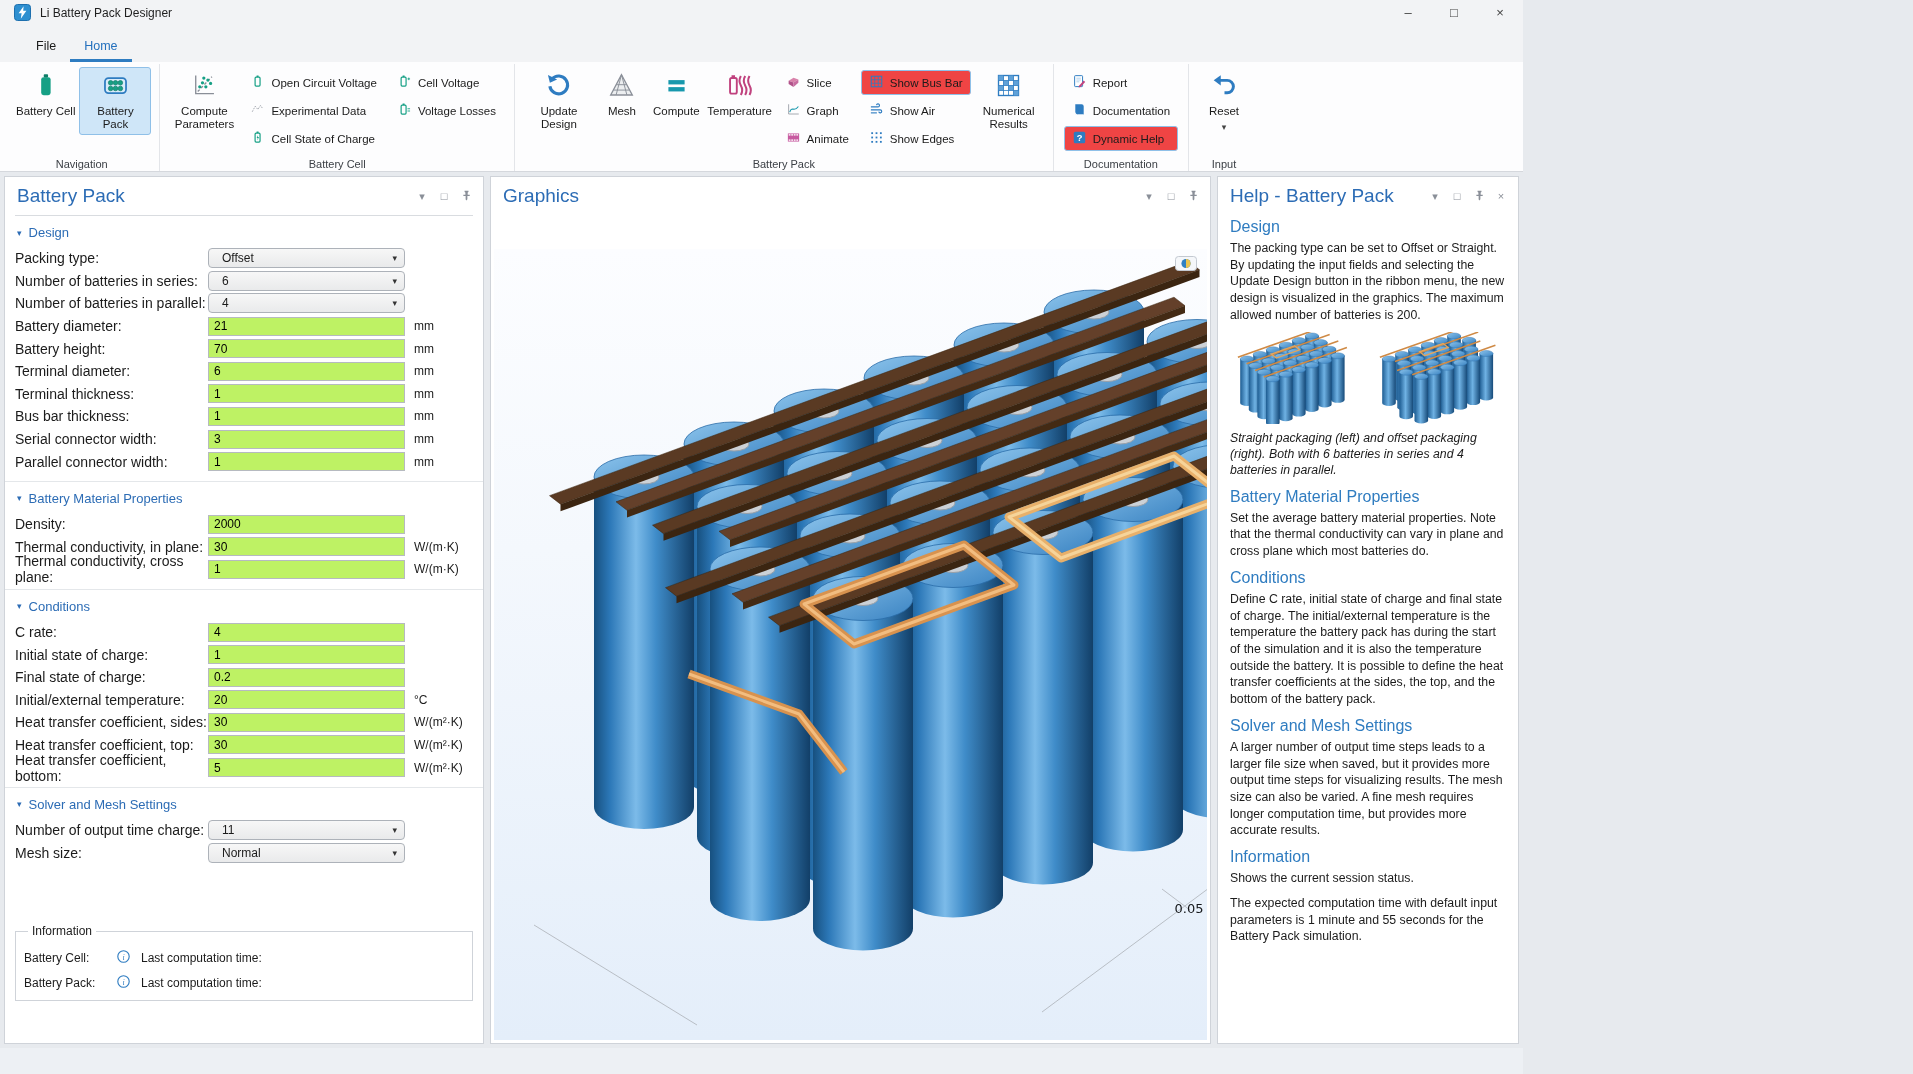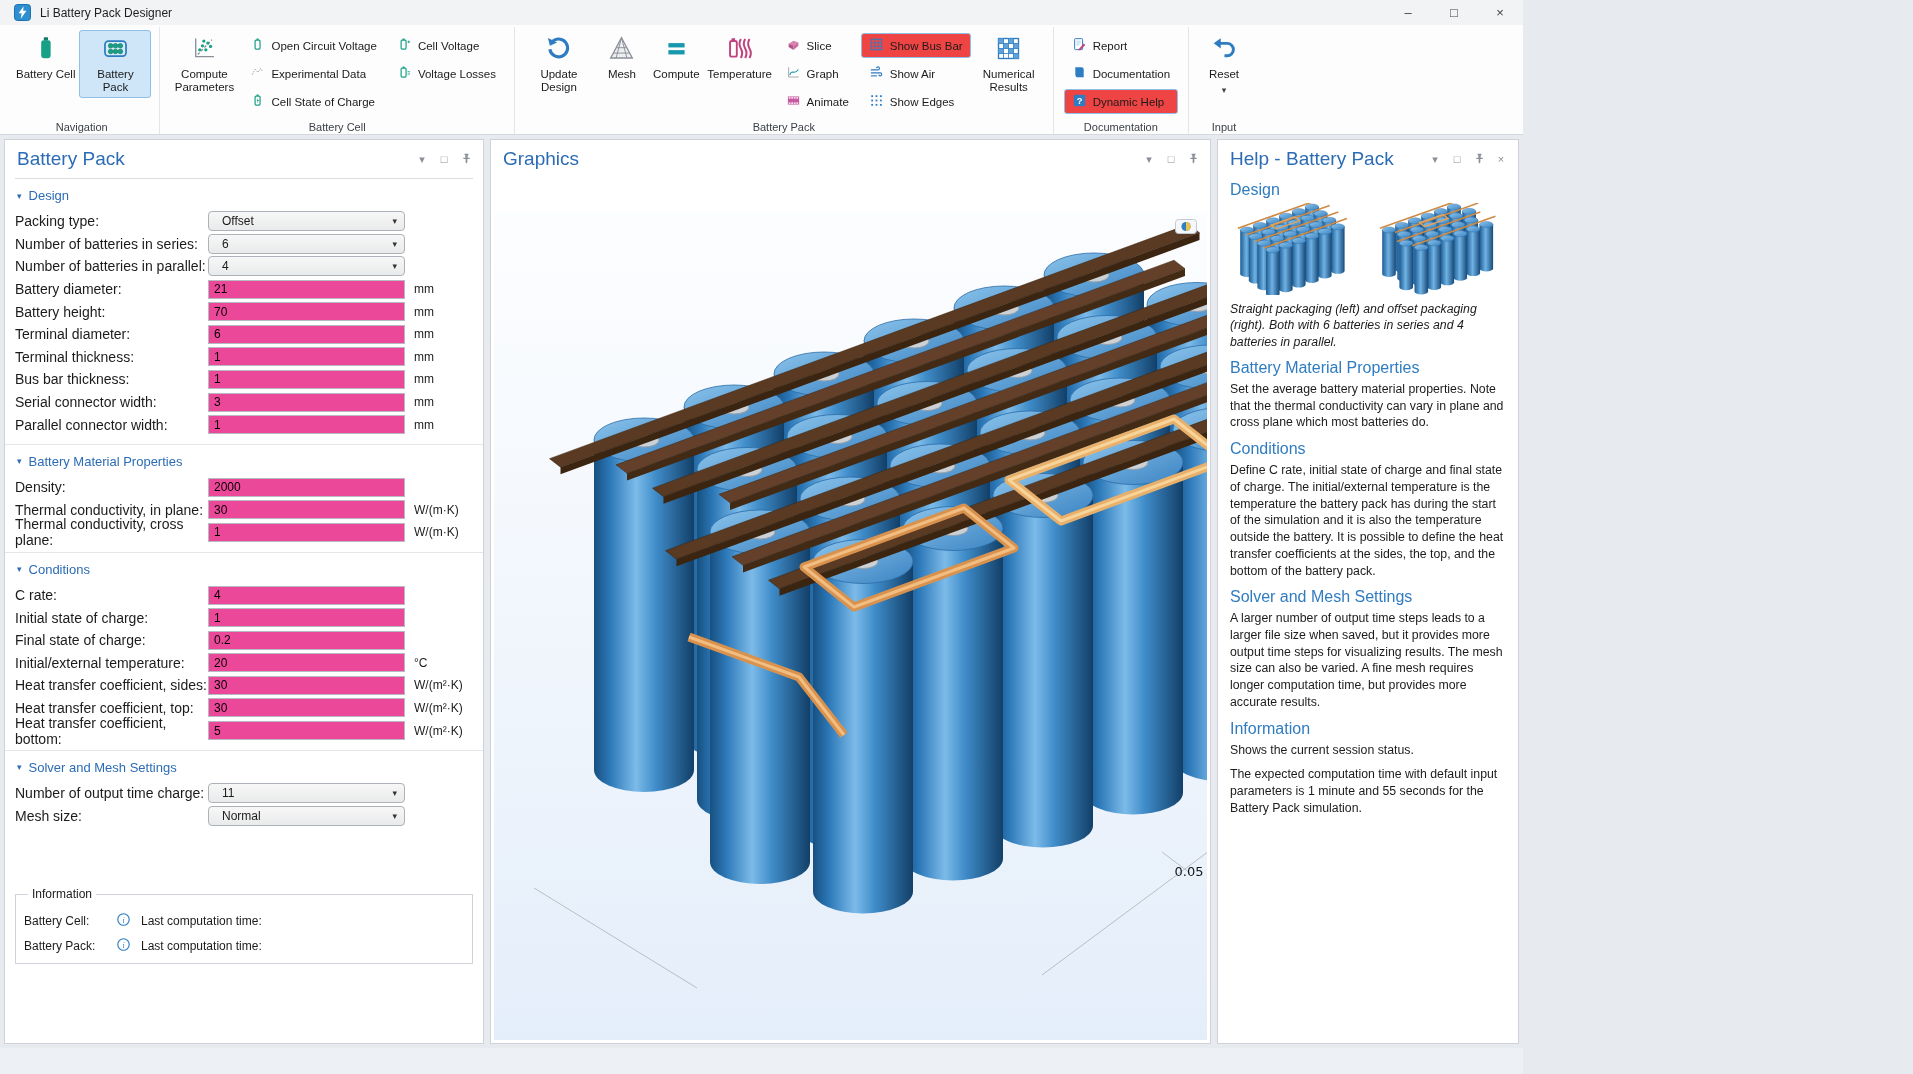--- a/index.html
+++ b/index.html
@@ -41,21 +41,21 @@
   .picons .pi { width:14px; text-align:center; }
 
   
   .settings { width:480px; flex:0 0 auto; display:flex; flex-direction:column; }
   .settings .rule { border-top:1px solid #d9dce0; margin:6px 10px 0; }
   .secdiv { border-top:1px solid #e4e7ea; margin:8px 0 0; }
   .sechead { display:flex; align-items:center; gap:7px; color:#2c6cb5; font-size:13px; margin:9px 12px 7px; }
   .sechead .chev { font-size:9px; color:#2c6cb5; }
   .frow { display:flex; align-items:center; height:22.6px; padding:0 10px; }
   .flabel { flex:0 0 193px; font-size:14px; }
-  .tin { width:197px; height:19px; border:1px solid #b6bac0; font-size:12px; font-family:"Liberation Sans",sans-serif; padding:0 5px; background:#ec4899; }
+  .tin { width:197px; height:19px; border:1px solid #b6bac0; font-size:12px; font-family:"Liberation Sans",sans-serif; padding:0 5px; background:#bef264; }
   .sel { width:197px; height:20px; border:1px solid #adb2b9; border-radius:4px; background:linear-gradient(#f7f7f7,#e9eaeb); display:flex; align-items:center; font-size:12px; padding-left:13px; position:relative; }
   .sel .scaret { position:absolute; right:7px; font-size:9px; color:#333; }
   .unit { margin-left:9px; font-size:12px; }
   .infoset { margin:14px 10px 10px; border:1px solid #cfd3d9; padding:4px 8px 8px; }
   .infoset legend { font-size:12px; padding:0 4px; margin-left:4px; color:#1b1b1b; }
   .irow { display:flex; align-items:center; gap:10px; margin-top:7px; font-size:12px; }
   .irow .ilab { flex:0 0 82px; }
 
   
   .gpanel { flex:1 1 auto; display:flex; flex-direction:column; min-width:0;justify-content:space-between; }
@@ -93,20 +93,24 @@
           <path d="M9.6 2.2 L4.6 9.2 h3 L6.8 14.8 L12.4 6.8 H9.2 Z" fill="#fff"></path>
         </svg></span>
     <span class="apptitle">Li Battery Pack Designer</span>
     <div class="winctl">
       <span class="winbtn">–</span>
       <span class="winbtn">□</span>
       <span class="winbtn">×</span>
     </div>
   </div>
 
+  <div class="menubar" id="menubar">
+      <div class="mtab">File</div>
+      <div class="mtab active">Home</div>
+    </div>
 
   <div class="ribbon" id="ribbon">
       <div class="rgroup">
         <div class="bigbtn">
           <span><svg viewBox="0 0 20 20" width="27" height="27">
               <rect x="6.8" y="3.8" width="7" height="13.4" rx="1.8" fill="#16a085"></rect>
               <rect x="8.7" y="1.6" width="3.2" height="2.4" rx=".6" fill="#0e7d68"></rect>
             </svg></span>
           <span class="blabel">Battery Cell</span>
         </div>
@@ -862,20 +866,21 @@
           <span class="pi">▾</span>
           <span class="pi">□</span>
           <span class="pi"><svg viewBox="0 0 14 14" width="11" height="11">
                 <path d="M4.5 1 h5 v1.4 l-1 .9 v2.6 h2.6 v1.6 H8.1 v4.3 L7 13.4 5.9 12 V7.5 H3 V5.9 h2.6 V3.3 l-1-.9 Z" fill="#8a8f98"></path>
               </svg></span>
           <span class="pi">×</span>
         </span>
       </div>
       <div class="hbody" id="helpbody">
           <h3>Design</h3>
+          <p>The packing type can be set to Offset or Straight.  By updating the input fields and selecting the Update Design button in the ribbon menu, the new design is visualized in the graphics. The maximum allowed number of batteries is 200.</p>
           <div class="hfig">
             <svg viewBox="0 0 134 92" width="134" height="92">
               <path d="M75.2 4 L75.2 48 A6.8 3 0 0 0 88.8 48 L88.8 4 Z" fill="url(#gbm)"></path>
               <ellipse cx="82" cy="4" rx="6.8" ry="3" fill="url(#gcm)" stroke="#2a6ca8" stroke-width="0.4"></ellipse>
               <path d="M62.2 8.600000000000001 L62.2 52.6 A6.8 3 0 0 0 75.8 52.6 L75.8 8.600000000000001 Z" fill="url(#gbm)"></path>
               <ellipse cx="69" cy="8.600000000000001" rx="6.8" ry="3" fill="url(#gcm)" stroke="#2a6ca8" stroke-width="0.4"></ellipse>
               <path d="M83.8 10.6 L83.8 54.6 A6.8 3 0 0 0 97.39999999999999 54.6 L97.39999999999999 10.6 Z" fill="url(#gbm)"></path>
               <ellipse cx="90.6" cy="10.6" rx="6.8" ry="3" fill="url(#gcm)" stroke="#2a6ca8" stroke-width="0.4"></ellipse>
               <path d="M49.2 13.200000000000001 L49.2 57.2 A6.8 3 0 0 0 62.8 57.2 L62.8 13.200000000000001 Z" fill="url(#gbm)"></path>
               <ellipse cx="56" cy="13.200000000000001" rx="6.8" ry="3" fill="url(#gcm)" stroke="#2a6ca8" stroke-width="0.4"></ellipse>

